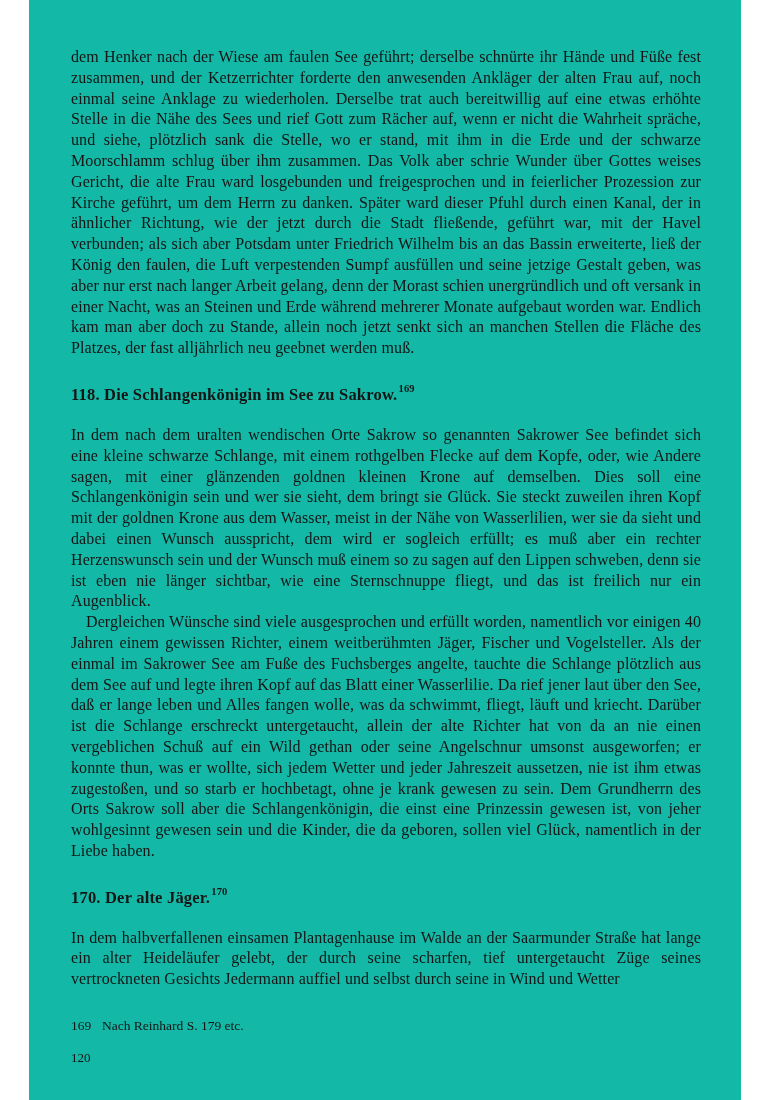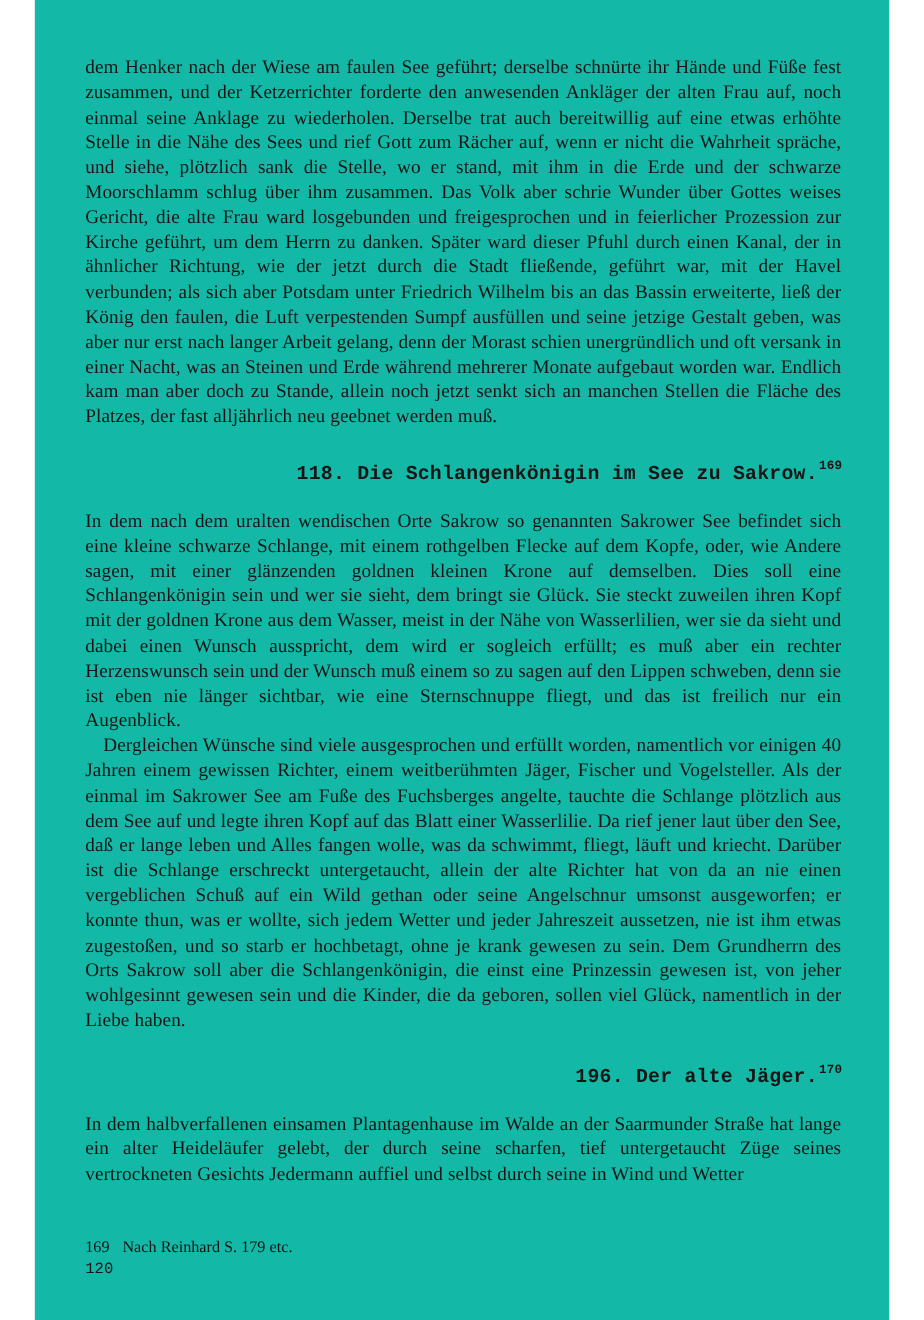--- a/index.html
+++ b/index.html
@@ -29,25 +29,24 @@
     margin: 0;
     text-align: justify;
     letter-spacing: 0.1px;
   }
   p.paragraph.indented {
     text-indent: 15px;
   }
   h2.section-heading {
     font-size: 16.5px;
     font-weight: bold;
-    text-align: right;
+    text-align: left;
     margin: 25px 0 19px 0;
     line-height: 22px;
     letter-spacing: 0.2px;
-    font-family: Liberation Mono, monospace;
   }
   h2.section-heading sup {
     font-size: 10.5px;
     font-weight: bold;
     line-height: 0;
     position: relative;
     top: -1px;
     left: 1px;
   }
   .footnotes {
@@ -57,40 +56,40 @@
   }
   .footnote-line {
     white-space: nowrap;
   }
   .footnote-number {
     display: inline-block;
     min-width: 31px;
   }
   .page-number {
     font-size: 13px;
+    margin-top: 13px;
     line-height: 16px;
-    font-family: Liberation Mono, monospace;
   }
 </style>
 </head>
 <body>
 
 <div class="page">
 
   <div class="body-text">
 
     <p class="paragraph">dem Henker nach der Wiese am faulen See geführt; derselbe schnürte ihr Hände und Füße fest zusammen, und der Ketzerrichter forderte den anwesenden Ankläger der alten Frau auf, noch einmal seine Anklage zu wiederholen. Derselbe trat auch bereitwillig auf eine etwas erhöhte Stelle in die Nähe des Sees und rief Gott zum Rächer auf, wenn er nicht die Wahrheit spräche, und siehe, plötzlich sank die Stelle, wo er stand, mit ihm in die Erde und der schwarze Moorschlamm schlug über ihm zusammen. Das Volk aber schrie Wunder über Gottes weises Gericht, die alte Frau ward losgebunden und freigesprochen und in feierlicher Prozession zur Kirche geführt, um dem Herrn zu danken. Später ward dieser Pfuhl durch einen Kanal, der in ähnlicher Richtung, wie der jetzt durch die Stadt fließende, geführt war, mit der Havel verbunden; als sich aber Potsdam unter Friedrich Wilhelm bis an das Bassin erweiterte, ließ der König den faulen, die Luft verpestenden Sumpf ausfüllen und seine jetzige Gestalt geben, was aber nur erst nach langer Arbeit gelang, denn der Morast schien unergründlich und oft versank in einer Nacht, was an Steinen und Erde während mehrerer Monate aufgebaut worden war. Endlich kam man aber doch zu Stande, allein noch jetzt senkt sich an manchen Stellen die Fläche des Platzes, der fast alljährlich neu geebnet werden muß.</p>
 
     <h2 class="section-heading"><span>118. Die Schlangenkönigin im See zu Sakrow.</span><sup>169</sup></h2>
 
     <p class="paragraph">In dem nach dem uralten wendischen Orte Sakrow so genannten Sakrower See befindet sich eine kleine schwarze Schlange, mit einem rothgelben Flecke auf dem Kopfe, oder, wie Andere sagen, mit einer glänzenden goldnen kleinen Krone auf demselben. Dies soll eine Schlangenkönigin sein und wer sie sieht, dem bringt sie Glück. Sie steckt zuweilen ihren Kopf mit der goldnen Krone aus dem Wasser, meist in der Nähe von Wasserlilien, wer sie da sieht und dabei einen Wunsch ausspricht, dem wird er sogleich erfüllt; es muß aber ein rechter Herzenswunsch sein und der Wunsch muß einem so zu sagen auf den Lippen schweben, denn sie ist eben nie länger sichtbar, wie eine Sternschnuppe fliegt, und das ist freilich nur ein Augenblick.</p>
 
     <p class="paragraph indented">Dergleichen Wünsche sind viele ausgesprochen und erfüllt worden, namentlich vor einigen 40 Jahren einem gewissen Richter, einem weitberühmten Jäger, Fischer und Vogelsteller. Als der einmal im Sakrower See am Fuße des Fuchsberges angelte, tauchte die Schlange plötzlich aus dem See auf und legte ihren Kopf auf das Blatt einer Wasserlilie. Da rief jener laut über den See, daß er lange leben und Alles fangen wolle, was da schwimmt, fliegt, läuft und kriecht. Darüber ist die Schlange erschreckt untergetaucht, allein der alte Richter hat von da an nie einen vergeblichen Schuß auf ein Wild gethan oder seine Angelschnur umsonst ausgeworfen; er konnte thun, was er wollte, sich jedem Wetter und jeder Jahreszeit aussetzen, nie ist ihm etwas zugestoßen, und so starb er hochbetagt, ohne je krank gewesen zu sein. Dem Grundherrn des Orts Sakrow soll aber die Schlangenkönigin, die einst eine Prinzessin gewesen ist, von jeher wohlgesinnt gewesen sein und die Kinder, die da geboren, sollen viel Glück, namentlich in der Liebe haben.</p>
 
-    <h2 class="section-heading"><span>196. Der alte Jäger.</span><sup>170</sup></h2>
+    <h2 class="section-heading"><span>170. Der alte Jäger.</span><sup>170</sup></h2>
 
     <p class="paragraph">In dem halbverfallenen einsamen Plantagenhause im Walde an der Saarmunder Straße hat lange ein alter Heideläufer gelebt, der durch seine scharfen, tief untergetaucht Züge seines vertrockneten Gesichts Jedermann auffiel und selbst durch seine in Wind und Wetter</p>
 
   </div>
 
   <div class="footnotes">
     <div class="footnote-line"><span class="footnote-number">169</span><span>Nach Reinhard S. 179 etc.</span></div>
   </div>
 
   <div class="page-number">120</div>

